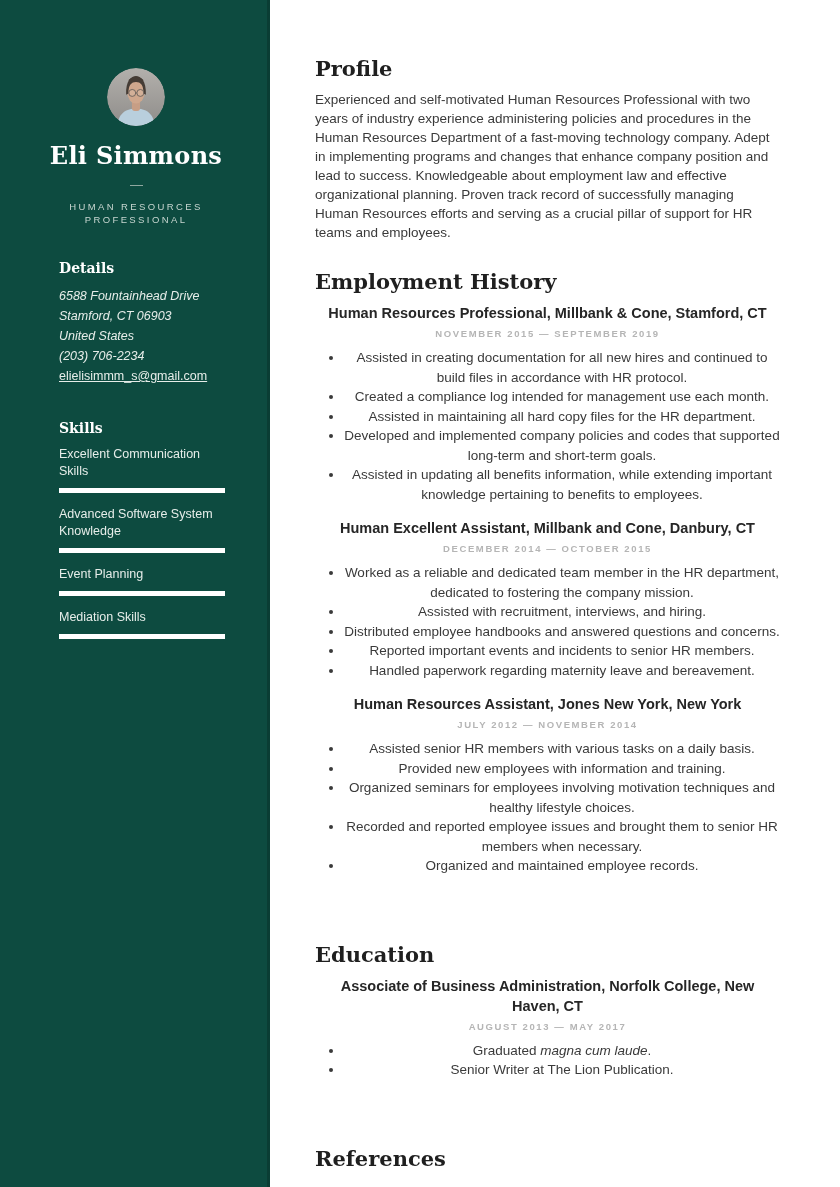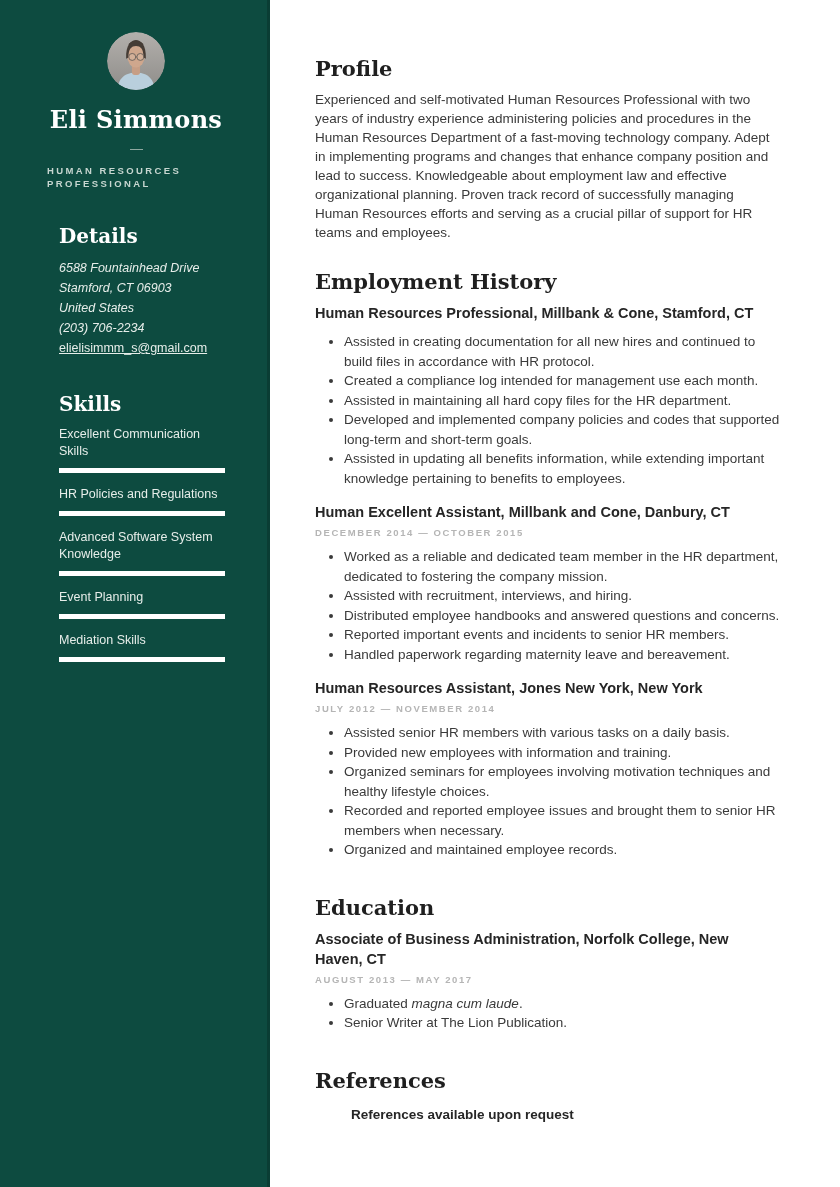--- a/index.html
+++ b/index.html
@@ -20,21 +20,21 @@
     display:flex;
     overflow:hidden;
   }
 
   
   .sidebar{
     width:270px;min-width:270px;height:1187px;
     background:var(--green);
     border-right:3px solid var(--green-edge);
     color:var(--sidebar-text);
-    padding:32px 42px 40px 59px;
+    padding:68px 42px 40px 59px;
   }
   .avatar-wrap{display:flex;justify-content:center;margin-left:-12px;}
   .avatar{
     width:58px;height:58px;border-radius:50%;overflow:hidden;display:block;
   }
   .side-name{
     margin:15px 0 0 -12px;
     text-align:center;
     font-family:"DejaVu Serif", serif;
     font-weight:bold;
@@ -42,32 +42,32 @@
     color:#ffffff;
     letter-spacing:0.3px;
   }
   .name-divider{
     width:13px;height:1px;background:#8fa8a0;
     margin:15px auto 0 auto;
     transform:translateX(-6px);
   }
   .side-role{
     margin:14px 0 0 -12px;
-    text-align:left;
+    text-align:center;
     font-size:9.5px;
-    font-weight:bold;
+    font-weight:normal;
     letter-spacing:2.4px;
     line-height:13px;
     color:var(--muted-side);
     white-space:pre-line;
   }
   .side-heading{
     font-family:"DejaVu Serif", serif;
     font-weight:bold;
-    font-size:20px;
+    font-size:14px;
     color:#ffffff;
     margin:34px 0 10px 0;
   }
   .detail-line{
     font-size:12.5px;
     line-height:20px;
     color:var(--sidebar-text);
     font-style:italic;
   }
   .email-link{
@@ -99,28 +99,28 @@
   }
   .section-heading{
     font-family:"DejaVu Serif", serif;
     font-weight:bold;
     font-size:21px;
     color:var(--heading-dark);
     margin:0 0 9px 0;
   }
   .section{margin-top:27px;}
   .section:first-child{margin-top:0;}
-  .section.spaced{margin-top:35px;}
+  .section.spaced{margin-top:66px;}
   .profile-text{
     font-size:13.5px;
     line-height:19px;
     color:var(--body-text);
     margin:0;
   }
-  .entry{margin-top:14px;}
+  .entry{margin-top:14px;text-align:center;}
   .entry:first-of-type{margin-top:2px;}
   .entry-title{
     font-size:14.5px;
     font-weight:bold;
     color:#262626;
     margin:0;
     line-height:20px;
   }
   .entry-dates{
     font-size:9.5px;
@@ -191,26 +191,20 @@
 
   <h2 class="side-heading">Skills</h2>
   <div id="skills-list">
       <div class="skill">
         <div class="skill-label">Excellent Communication Skills</div>
         <div class="skill-track">
           <div class="skill-bar" style="width: 100%;"></div>
         </div>
       </div>
       <div class="skill">
-        <div class="skill-label">HR Policies and Regulations</div>
-        <div class="skill-track">
-          <div class="skill-bar" style="width: 100%;"></div>
-        </div>
-      </div>
-      <div class="skill">
         <div class="skill-label">Advanced Software System Knowledge</div>
         <div class="skill-track">
           <div class="skill-bar" style="width: 100%;"></div>
         </div>
       </div>
       <div class="skill">
         <div class="skill-label">Event Planning</div>
         <div class="skill-track">
           <div class="skill-bar" style="width: 100%;"></div>
         </div>
@@ -228,20 +222,21 @@
   <section class="section">
     <h2 class="section-heading">Profile</h2>
     <p class="profile-text">Experienced and self-motivated Human Resources Professional with two years of industry experience administering policies and procedures in the Human Resources Department of a fast-moving technology company. Adept in implementing programs and changes that enhance company position and lead to success. Knowledgeable about employment law and effective organizational planning. Proven track record of successfully managing Human Resources efforts and serving as a crucial pillar of support for HR teams and employees.</p>
   </section>
 
   <section class="section">
     <h2 class="section-heading">Employment History</h2>
     <div id="jobs-list">
         <div class="entry">
           <h3 class="entry-title">Human Resources Professional, Millbank &amp; Cone, Stamford, CT</h3>
+          <div class="entry-dates">NOVEMBER 2015 — SEPTEMBER 2019</div>
           <ul class="bullets">
             <li>Assisted in creating documentation for all new hires and continued to build files in accordance with HR protocol.</li>
             <li>Created a compliance log intended for management use each month.</li>
             <li>Assisted in maintaining all hard copy files for the HR department.</li>
             <li>Developed and implemented company policies and codes that supported long-term and short-term  goals.</li>
             <li>Assisted in updating all benefits information, while extending important knowledge pertaining to benefits to employees.</li>
           </ul>
         </div>
         <div class="entry">
           <h3 class="entry-title">Human Excellent Assistant, Millbank and Cone, Danbury, CT</h3>

